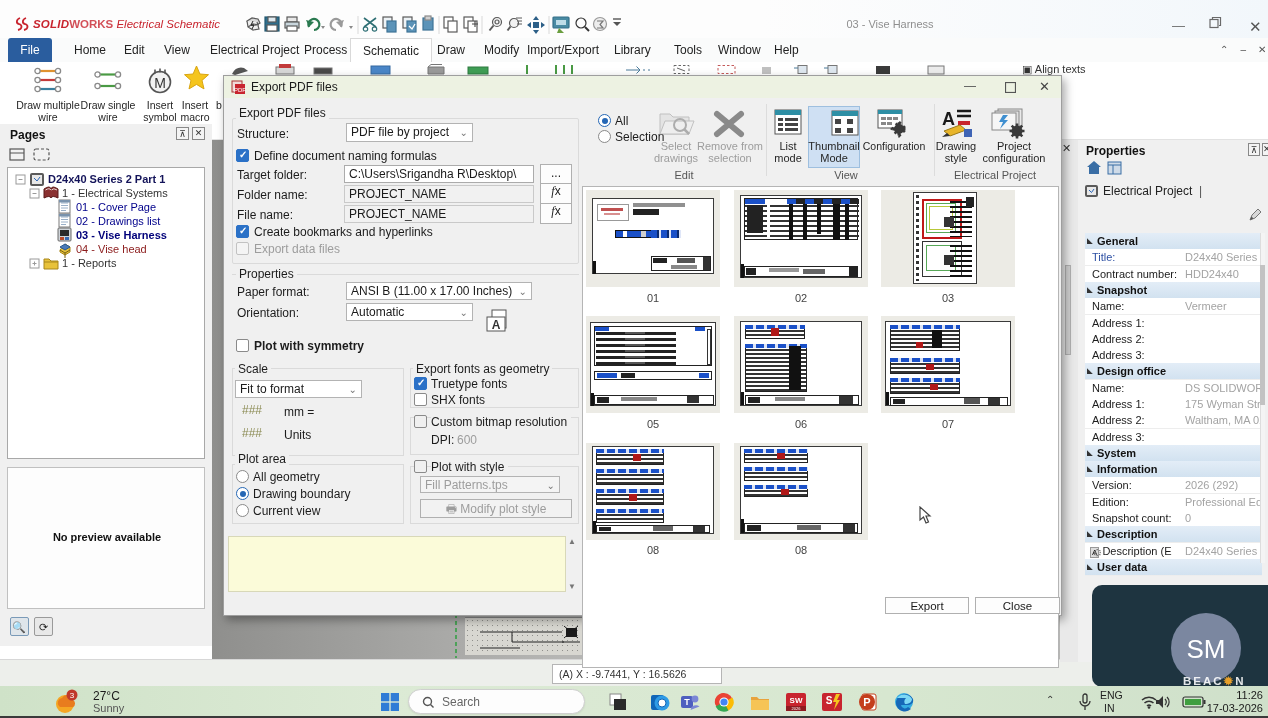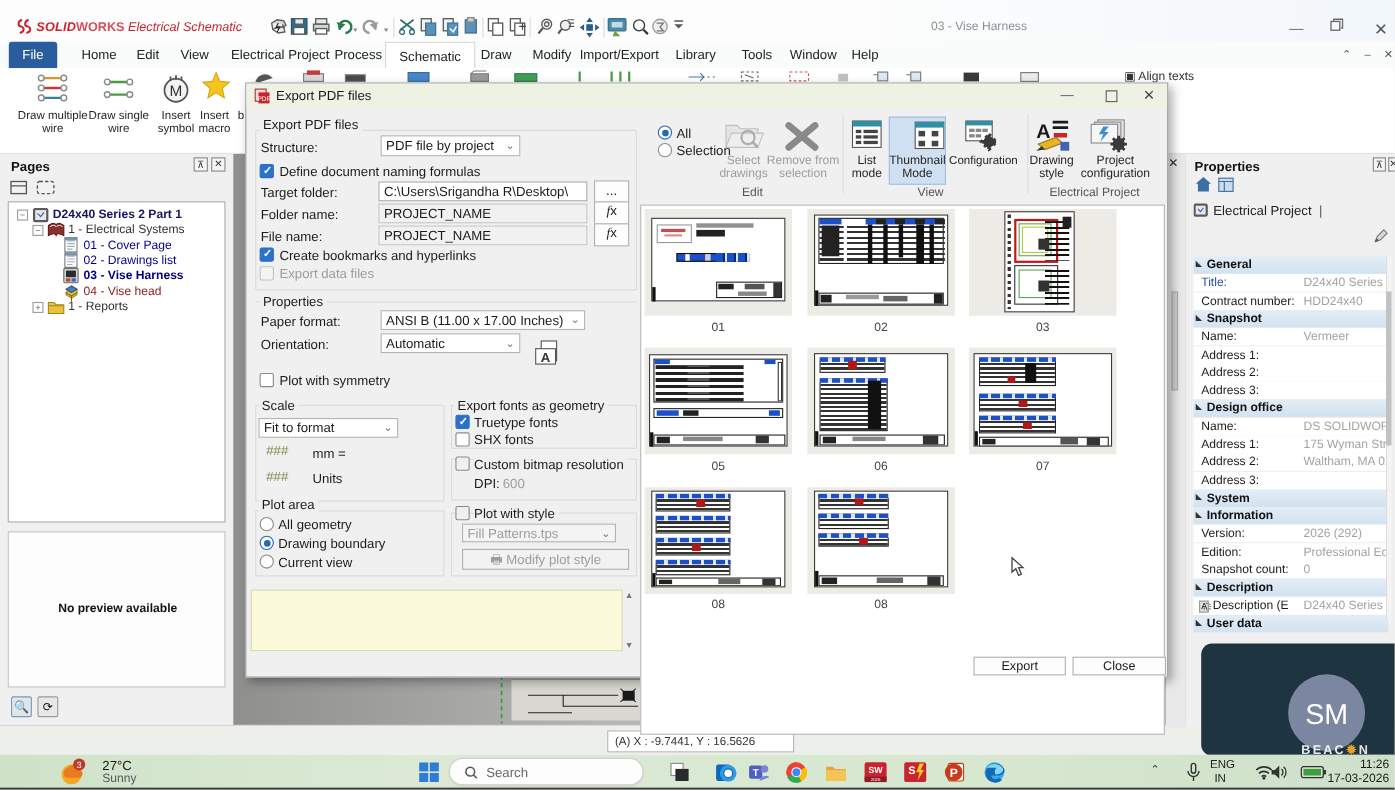--- a/index.html
+++ b/index.html
@@ -14,21 +14,21 @@
 .winbtn{top:18px;color:#6a6a6a;font-size:13px;}
 
 #menubar{left:0;top:38px;width:1268px;height:24px;background:#fafbfb;}
 .mtab{position:absolute;top:0;height:24px;line-height:24px;padding:0 12px;color:#222;font-size:12px;white-space:nowrap;}
 .mtab.file{background:#2a5d9e;color:#fff;border-radius:3px 3px 0 0;}
 .mtab.sel{background:#fff;border:1px solid #d9d9d9;border-bottom:none;}
 
 #ribbon{left:0;top:62px;width:1268px;height:78px;background:#fff;border-bottom:1px solid #e2e2e2;}
 .rlbl{position:absolute;font-size:11px;color:#262626;text-align:center;line-height:12px;}
 
-#lpanel{left:0;top:140px;width:212px;height:522px;background:#f0f0f0;}
+#lpanel{left:0;top:124px;width:212px;height:522px;background:#f0f0f0;}
 #ltree{left:7px;top:43px;width:198px;height:292px;background:#fff;border:1px solid #a8a8a8;font-size:11px;}
 .trow{position:absolute;white-space:nowrap;height:13px;line-height:13px;}
 #lprev{left:7px;top:343px;width:198px;height:142px;background:#fdfdfd;border:1px solid #c0c0c0;}
 .pbtn{position:absolute;width:19px;height:19px;border:1px solid #9a9a9a;background:#e8e8e8;border-radius:2px;font-size:11px;text-align:center;line-height:18px;}
 
 #canvas{left:212px;top:140px;width:878px;height:522px;background:#b2b2b0;}
 
 #statusbar{left:0;top:659px;width:1268px;height:27px;background:#edefeb;border-top:1px solid #d7d7d7;}
 #coords{left:552px;top:4px;width:170px;height:20px;background:#fff;border:1px solid #b5b5b5;line-height:18px;padding-left:6px;font-size:10.5px;color:#333;}
 
@@ -498,21 +498,21 @@
   <div class="lab" style="left:13px;top:209px;">Paper format:</div>
   <div class="combo" style="left:122px;top:206px;width:186px;height:18px;">ANSI B (11.00 x 17.00 Inches)<span class="chv">⌄</span></div>
   <div class="lab" style="left:13px;top:230px;">Orientation:</div>
   <div class="combo" style="left:122px;top:227px;width:127px;height:18px;">Automatic<span class="chv">⌄</span></div>
   <svg class="abs" style="left:260px;top:232px;" width="30" height="30" viewBox="0 0 30 30">
     <rect x="8" y="2" width="14" height="18" fill="#fff" stroke="#555"></rect>
     <rect x="3" y="9" width="18" height="14" fill="#fff" stroke="#555"></rect>
     <text x="12" y="21" text-anchor="middle" font-size="12" font-weight="bold" fill="#333" font-family="Liberation Sans">A</text>
   </svg>
   <div class="chk" style="left:12px;top:263px;"></div>
-    <div class="lab" style="left:30px;top:263px;">Plot with symmetry</div>
+    <div class="lab" style="left:30px;top:263px;font-weight:bold;">Plot with symmetry</div>
 
   <div class="abs" style="left:8px;top:292px;width:172px;height:88px;border:1px solid #dadada;"></div>
   <div class="lab" style="left:11px;top:286px;background:#f0f0f0;padding:0 3px;">Scale</div>
   <div class="combo" style="left:11px;top:304px;width:127px;height:18px;">Fit to format<span class="chv">⌄</span></div>
   <div class="lab" style="left:18px;top:327px;color:#8a8a52;">###</div>
     <div class="lab" style="left:60px;top:329px;">mm =</div>
   <div class="lab" style="left:18px;top:350px;color:#8a8a52;">###</div>
     <div class="lab" style="left:60px;top:352px;">Units</div>
 
   <div class="abs" style="left:186px;top:292px;width:169px;height:40px;border:1px solid #dadada;"></div>

